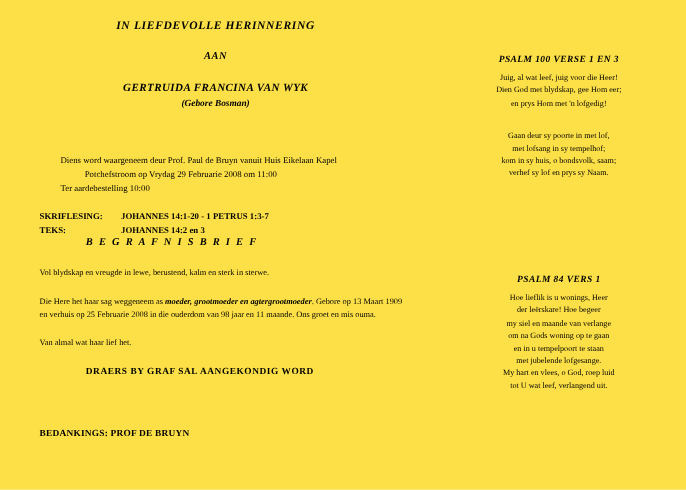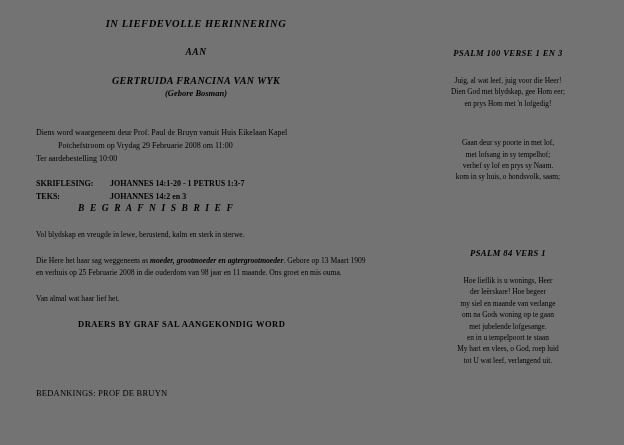--- a/index.html
+++ b/index.html
@@ -11,21 +11,21 @@
     height: 445px;
     background: #ffffff;
     font-family: "Liberation Serif", serif;
     color: #000000;
     overflow: hidden;
   }
   .page {
     position: relative;
     width: 624px;
     height: 445px;
-    background: #737373;
+    background: #fde047;
   }
   .left-col {
     position: absolute;
     left: 0;
     top: 0;
     width: 392px;
     height: 445px;
   }
   .right-col {
     position: absolute;
@@ -67,22 +67,22 @@
     margin-top: 2px;
   }
   .t-dates {
     font-size: 9px;
     font-weight: bold;
     margin-top: 16px;
     letter-spacing: 0.3px;
   }
 
   .body-block {
-    margin-top: 28px;
-    padding-left: 36px;
+    margin-top: 41px;
+    padding-left: 55px;
     padding-right: 18px;
   }
   .line {
     font-size: 8px;
     line-height: 13px;
     margin: 0;
   }
   .line.ind {
     padding-left: 22px;
   }
@@ -129,39 +129,39 @@
     font-size: 8.5px;
     font-weight: bold;
     letter-spacing: 0.5px;
   }
 
   .bedankings {
     position: absolute;
     left: 36px;
     top: 388px;
     font-size: 8.5px;
-    font-weight: normal;
+    font-weight: bold;
     letter-spacing: 0.2px;
     text-align: center;
   }
 
   
   .psalm {
     text-align: center;
   }
   .psalm-title {
     font-size: 8.6px;
     font-weight: bold;
     font-style: italic;
     letter-spacing: 0.4px;
   }
   .psalm-verse {
     font-size: 7.4px;
     line-height: 11.4px;
-    margin-top: 17px;
+    margin-top: 7px;
   }
   .psalm-verse .vline { display: block; }
   .verse-gap { height: 11px; }
 
   #psalm100 {
     position: absolute;
     left: 8px;
     top: 48px;
     width: 216px;
   }
@@ -220,32 +220,32 @@
       <div class="psalm-title">PSALM 100 VERSE 1 EN 3</div>
       <div class="psalm-verse">
         <span class="vline">Juig, al wat leef, juig voor die Heer!</span>
         <span class="vline">Dien God met blydskap, gee Hom eer;</span>
         <span class="vline">en prys Hom met 'n lofgedig!</span>
       </div>
       <div class="verse-gap"></div>
       <div class="psalm-verse">
         <span class="vline">Gaan deur sy poorte in met lof,</span>
         <span class="vline">met lofsang in sy tempelhof;</span>
+        <span class="vline">kom in sy huis, o bondsvolk, saam;</span>
         <span class="vline">verhef sy lof en prys sy Naam.</span>
-        <span class="vline">kom in sy huis, o bondsvolk, saam;</span>
       </div>
     </div>
 
     <div class="psalm" id="psalm84">
       <div class="psalm-title">PSALM 84 VERS 1</div>
       <div class="psalm-verse">
         <span class="vline">Hoe lieflik is u wonings, Heer</span>
         <span class="vline">der leërskare! Hoe begeer</span>
         <span class="vline">my siel en maande van verlange</span>
         <span class="vline">om na Gods woning op te gaan</span>
+        <span class="vline">en in u tempelpoort te staan</span>
         <span class="vline">met jubelende lofgesange.</span>
-        <span class="vline">en in u tempelpoort te staan</span>
         <span class="vline">My hart en vlees, o God, roep luid</span>
         <span class="vline">tot U wat leef, verlangend uit.</span>
       </div>
     </div>
   </div>
 </div>
 
 </body></html>

